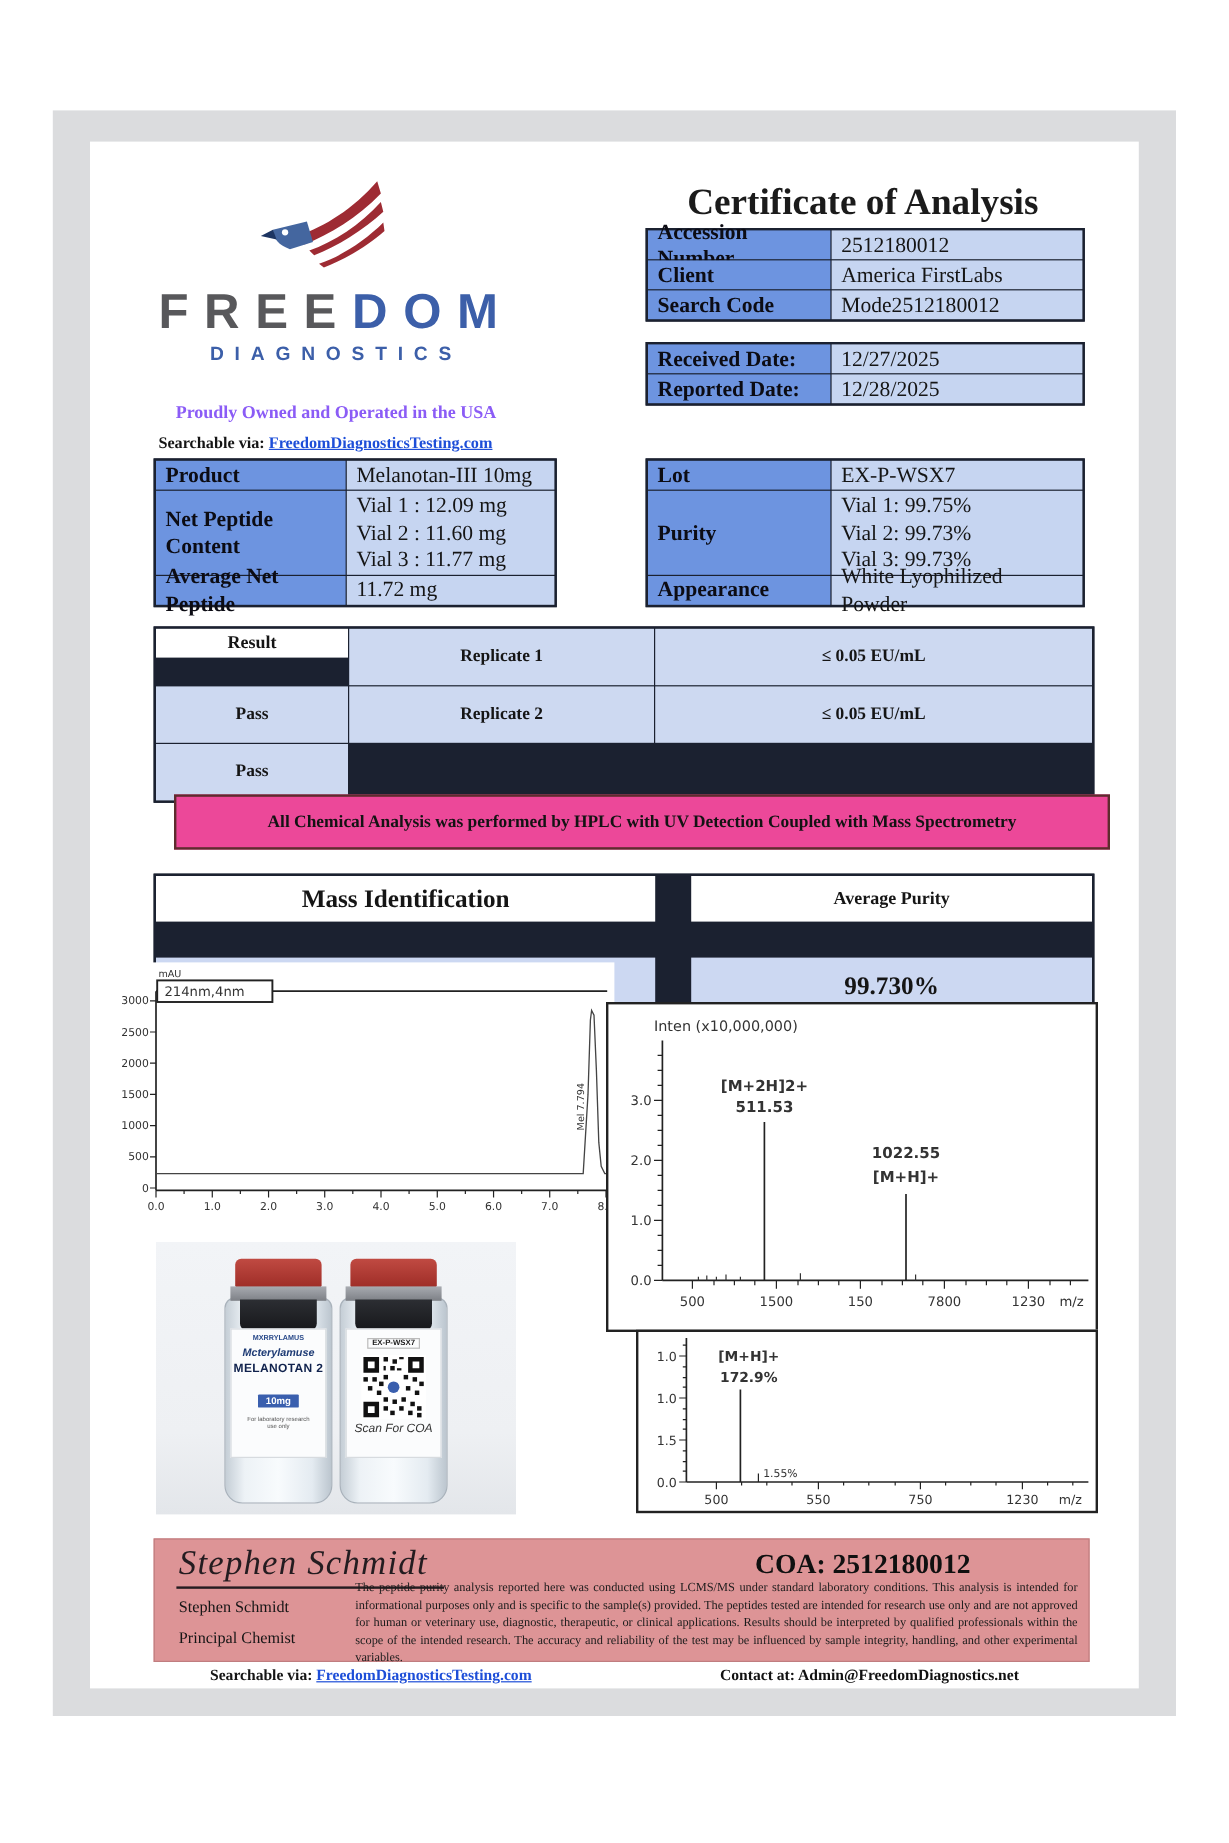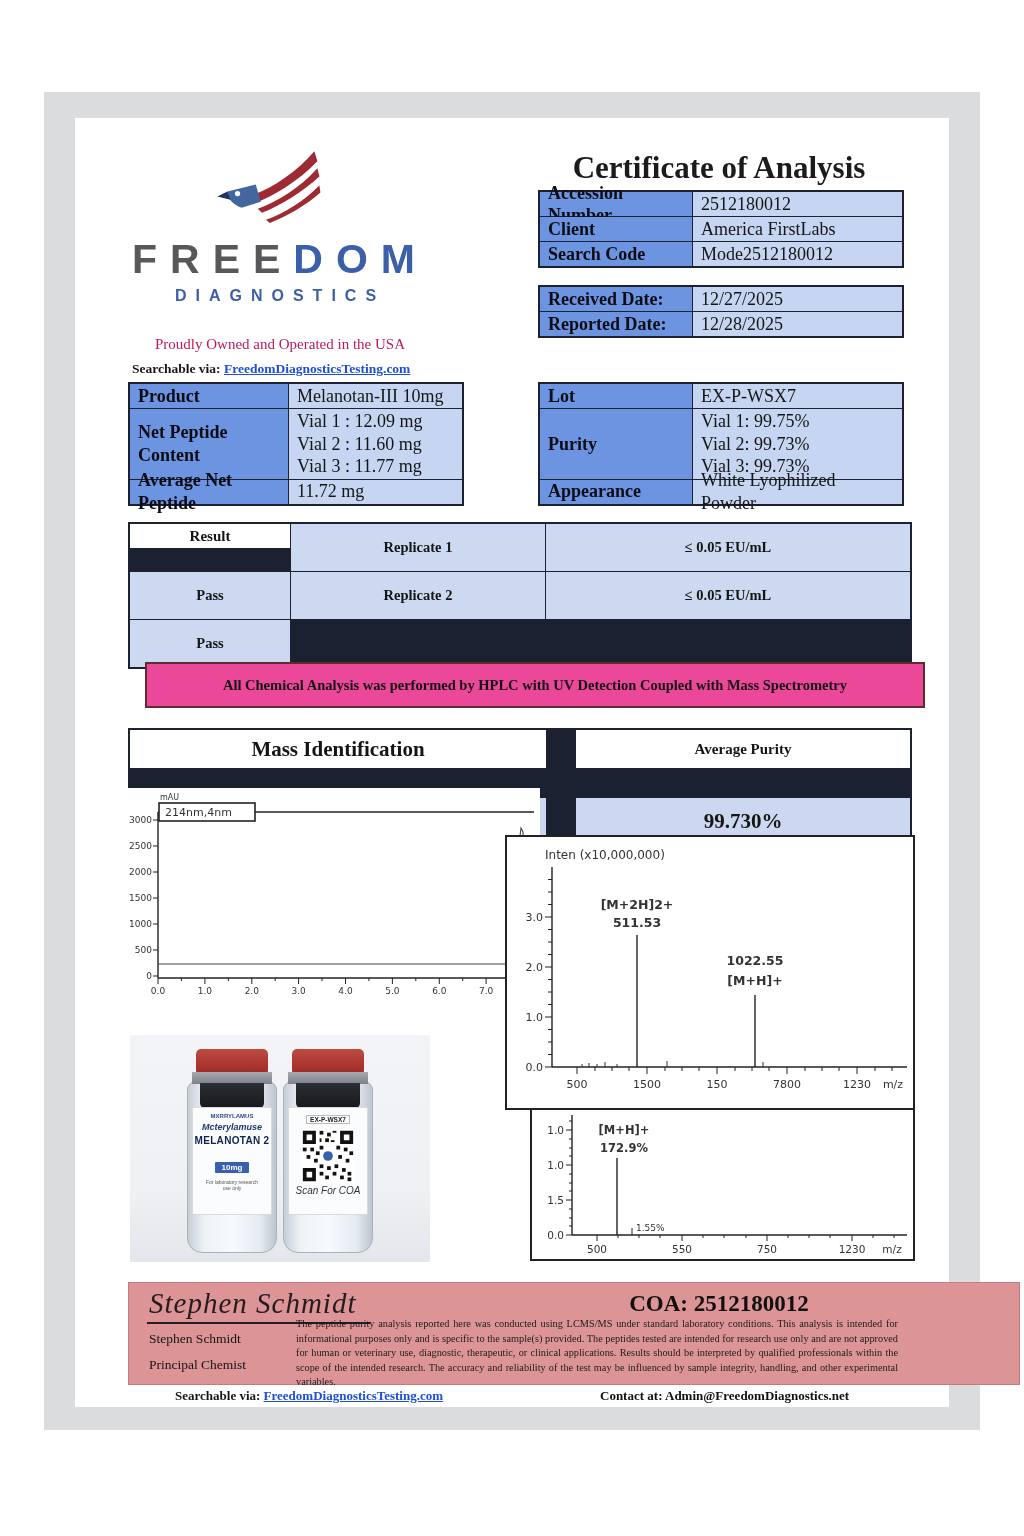--- a/index.html
+++ b/index.html
@@ -10,21 +10,21 @@
 
   
   .logo-wrap{position:absolute;left:20px;top:20px;width:370px;text-align:center;}
   .eagle{display:block;margin:0 auto;}
   .wordmark{font-family:"Liberation Sans",sans-serif;font-weight:700;font-size:41px;
             letter-spacing:13px;margin-top:2px;}
   .wordmark .g{color:#58585b;} .wordmark .b{color:#3c5fa9;}
   .diag{font-family:"Liberation Sans",sans-serif;font-weight:700;font-size:16px;
         letter-spacing:9px;color:#3c5fa9;margin-top:4px;}
   .tagline{position:absolute;left:20px;top:218px;width:370px;text-align:center;
-           font-weight:400;font-size:15px;color:#be185d;}
+           font-weight:700;font-size:15px;color:#8b5cf6;}
   .searchline{position:absolute;left:57px;top:243px;font-weight:700;font-size:13.5px;}
   a.link{color:#1d4ed8;text-decoration:underline;font-weight:700;cursor:pointer;}
 
   .coa-title{position:absolute;left:463px;top:32px;width:362px;text-align:center;
              font-size:31px;font-weight:700;color:#1b1b1b;}
 
   
   .tbl{display:grid;border:2px solid #1b2130;background:#1b2130;grid-gap:1px;}
   .cell{display:flex;align-items:center;padding:1px 8px;font-size:18px;line-height:1.25;}
   .lab{background:#6d94e0;font-weight:700;color:#0c0c14;}
@@ -49,21 +49,21 @@
 
   .t-mass{position:absolute;left:53px;top:610px;width:780px;grid-template-columns:416px 1fr;gap:30px;}
   .t-mass .cell{justify-content:center;font-weight:700;}
   .mass-h1{background:#fff;height:36px;font-size:21px;}
   .mass-h2{background:#fff;height:36px;font-size:15px;}
   .mass-b1{background:#ccd8f2;height:44px;font-size:21px;}
   .mass-b2{background:#ccd8f2;height:44px;font-size:21px;}
 
   
   .chart{position:absolute;background:#fff;}
-  .chromo{left:25px;top:670px;width:412px;height:212px;margin-left:28px;}
+  .chromo{left:25px;top:684px;width:412px;height:212px;}
   .ms1{left:430px;top:717px;width:410px;height:275px;border:2px solid #222;box-sizing:border-box;}
   .ms2{left:455px;top:990px;width:385px;height:153px;border:2px solid #222;box-sizing:border-box;}
   svg text{font-family:"DejaVu Sans",sans-serif;fill:#333;}
 
   
   .photo{position:absolute;left:55px;top:917px;width:300px;height:227px;
          background:linear-gradient(180deg,#f2f4f7 0%,#eef0f3 70%,#e3e6ea 100%);
          display:flex;justify-content:center;align-items:flex-end;gap:4px;padding-bottom:8px;box-sizing:border-box;}
   .vial{position:relative;width:92px;height:205px;}
   .cap{position:absolute;left:10px;top:0;width:72px;height:24px;background:linear-gradient(180deg,#c04a42,#9e2d27);
@@ -82,21 +82,21 @@
   .vl-name{font-size:10px;color:#10224d;font-weight:800;margin-top:3px;letter-spacing:.3px;}
   .vl-badge{display:inline-block;background:#3a5fae;color:#fff;font-size:8px;font-weight:700;
             padding:1px 7px;margin-top:16px;border-radius:1px;}
   .vl-small{font-size:5px;color:#555;margin-top:5px;white-space:pre-line;filter:blur(.3px);}
   .vl-lot{display:inline-block;font-size:6.5px;color:#222;font-weight:700;border:1px solid #bbb;
           padding:0 3px;margin-top:4px;filter:blur(.2px);}
   .vl-scan{font-size:10px;color:#333;font-style:italic;margin-top:2px;}
   .qr{display:block;margin:3px auto 0;}
 
   
-  .foot-banner{position:absolute;left:53px;top:1164px;width:892px;height:103px;background:#dd9496;
+  .foot-banner{position:absolute;left:53px;top:1164px;width:780px;height:103px;background:#dd9496;
                border:1px solid #c07d7f;box-sizing:border-box;}
   .sig-script{position:absolute;left:18px;top:4px;font-style:italic;font-size:29px;color:#241c20;
               border-bottom:2px solid #241c20;padding:0 14px 2px 2px;letter-spacing:1px;}
   .sig-name{position:absolute;left:20px;top:48px;font-size:13.5px;color:#151515;}
   .sig-role{position:absolute;left:20px;top:74px;font-size:13.5px;color:#151515;text-align:center;}
   .coa-num{position:absolute;left:420px;top:8px;width:340px;text-align:center;
            font-size:23px;font-weight:700;color:#101010;}
   .disclaimer{position:absolute;left:167px;top:34px;width:602px;font-size:10.3px;line-height:1.42;
               text-align:justify;color:#1c1c1c;}
   .foot-links{position:absolute;left:0;top:1270px;width:874px;font-size:13px;font-weight:700;}

